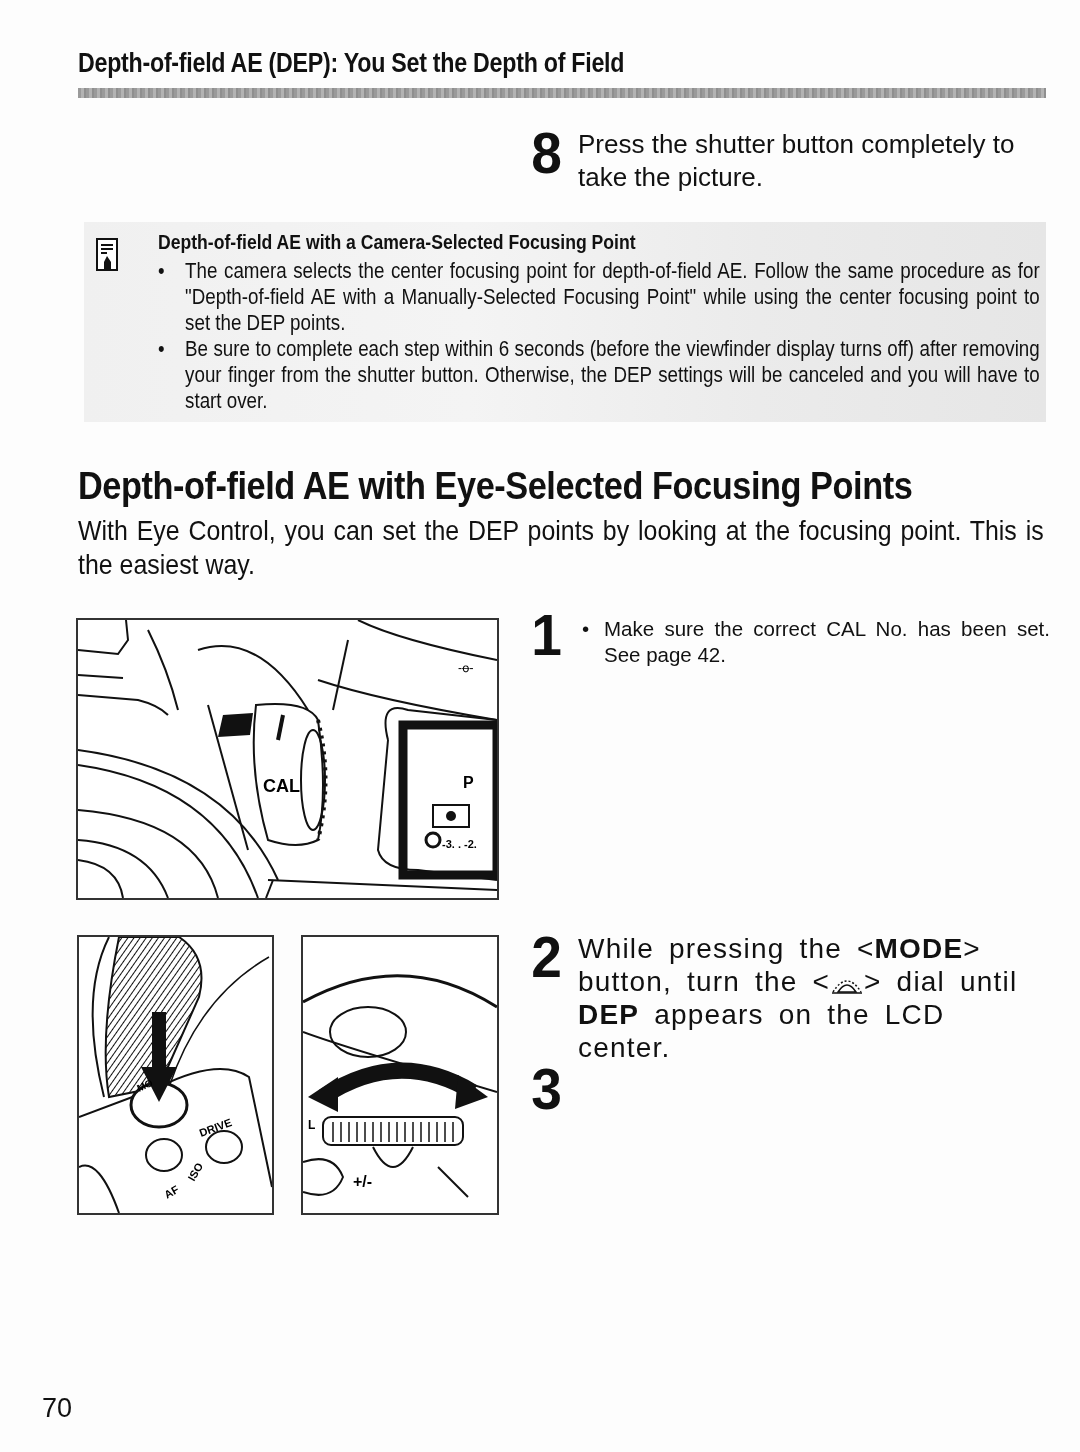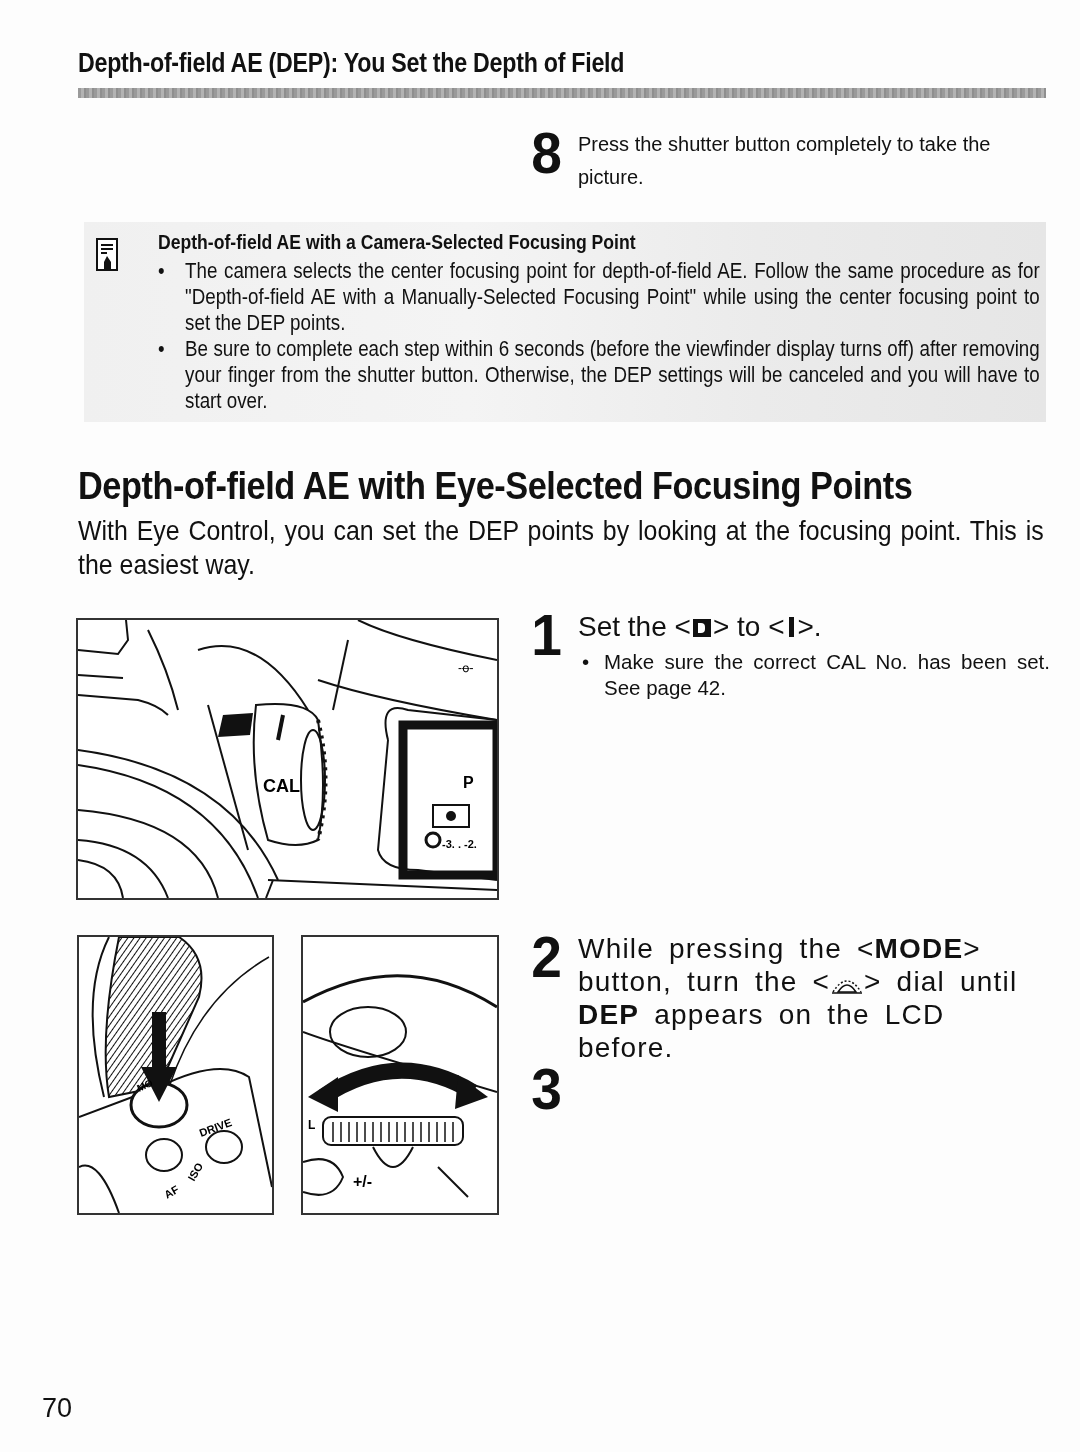--- a/index.html
+++ b/index.html
@@ -16,21 +16,21 @@
       left: 78px; top: 88px; width: 968px; height: 10px;
       background: repeating-linear-gradient(90deg,#9a9a9a 0 3px,#b3b3b3 3px 6px,#8f8f8f 6px 8px);
     }
     .step { display: flex; }
     .step-num {
       font-weight: bold; font-size: 58px; line-height: 50px; width: 48px; flex: none;
       transform: scaleX(0.95);
     }
     .step-text { font-size: 28px; line-height: 33px; }
     .step8 { left: 530px; top: 128px; width: 520px; }
-    .step8 .step-text { font-size: 20px; }
+    .step8 .step-text { font-size: 26px; }
     .note-box {
       left: 84px; top: 222px; width: 962px; height: 200px;
       background: linear-gradient(90deg,#f0f0f0 0%,#f4f4f4 40%,#ebebeb 70%,#e6e6e6 100%);
     }
     .note-icon { left: 96px; top: 238px; width: 22px; height: 34px; }
     .note-title {
       left: 158px; top: 231px; font-size: 20px; font-weight: bold;
       transform: scaleX(0.88); transform-origin: left top;
     }
     .note-list {
@@ -205,37 +205,34 @@
     <path d="M70 210 Q90 250 110 210" fill="none" stroke="#111" stroke-width="2"></path>
     <path d="M0 225 Q30 215 40 240 Q30 265 0 255" fill="none" stroke="#111" stroke-width="2"></path>
     <text x="50" y="250" font-family="Liberation Sans, sans-serif" font-size="16" font-weight="bold">+/-</text>
     <line x1="135" y1="230" x2="165" y2="260" stroke="#111" stroke-width="2"></line>
   </svg>
 </div>
 
 <div class="abs step step1">
   <div class="step-num">1</div>
   <div>
-    <div class="step-text">
-      <span>Set the &lt;</span><span class="sym-box"></span><span>&gt; to &lt;</span><span class="sym-bar"></span><span>&gt;.</span>
-    </div>
     <ul class="sub-list">
       <li>Make sure the correct CAL No. has been set. See page 42.</li>
     </ul>
   </div>
 </div>
 
 <div class="abs step step2">
   <div class="step-num">2</div>
   <div class="step-text">
     <span>While pressing the &lt;</span><b>MODE</b><span>&gt; button, turn the &lt;</span><svg class="sym-dial" viewBox="0 0 34 22">
         <path d="M3 20 Q17 -2 31 20" fill="none" stroke="#111" stroke-width="1.5" stroke-dasharray="2 2"></path>
         <path d="M8 20 Q17 6 26 20 Z" fill="none" stroke="#111" stroke-width="1.5"></path>
         <line x1="2" y1="21" x2="32" y2="21" stroke="#111" stroke-width="1.5"></line>
-      </svg><span>&gt; dial until </span><b>DEP</b><span> appears on the LCD before.</span>
+      </svg><span>&gt; dial until </span><b>DEP</b><span> appears on the LCD center.</span>
   </div>
 </div>
 
 <div class="abs step step3">
   <div class="step-num">3</div>
 </div>
 
 <div class="abs page-num">70</div>
 
 </body></html>

